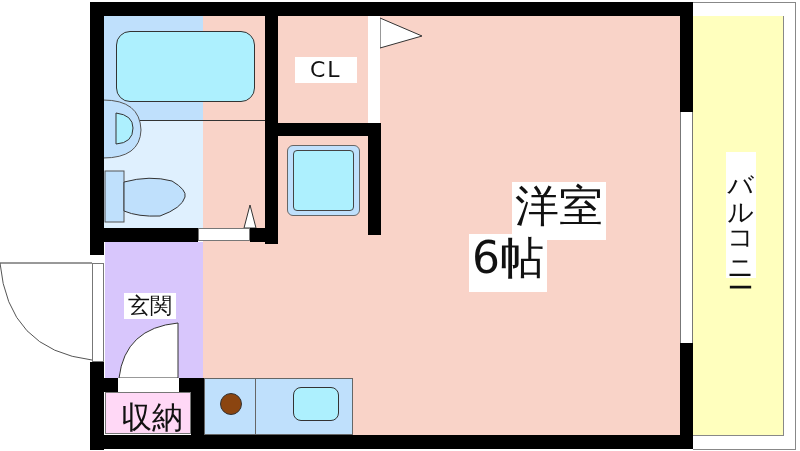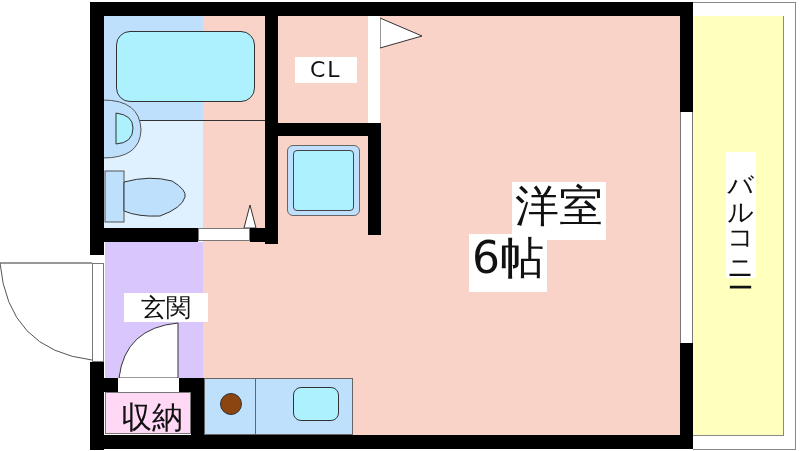--- a/index.html
+++ b/index.html
@@ -72,15 +72,15 @@
 
 <div class="abs" style="left:198px;top:228px;width:52px;height:13px;background:#fff;border:1px solid #777;"></div>
 <div class="abs" style="left:368px;top:16px;width:12px;height:107px;background:#fff;"></div>
 <div class="abs" style="left:92px;top:263px;width:12px;height:99px;background:#fff;border:1px solid #777;"></div>
 <div class="abs" style="left:118px;top:378px;width:61px;height:13px;background:#fff;"></div>
 <div class="abs" style="left:680px;top:112px;width:13px;height:231px;background:#fff;border-left:1px solid #777;border-right:1px solid #777;"></div>
 
 <div class="label" style="left:295px;top:57px;font-size:22px;padding:2px 15px;letter-spacing:2px;">CL</div>
 <div class="label" style="left:469px;top:182px;font-size:44px;padding:2px 3px 12px 3px;margin-left:43px;">洋室</div>
 <div class="label" style="left:469px;top:234px;font-size:44px;padding:2px 3px 12px 3px;">6帖</div>
-<div class="label" style="left:124px;top:293px;font-size:25px;padding:2px 17px;">玄関</div>
+<div class="label" style="left:124px;top:293px;font-size:22px;padding:2px 4px;">玄関</div>
 <div class="label" style="left:119px;top:400px;font-size:31px;padding:2px 2px;background:transparent;">収納</div>
 <div class="label" style="left:726px;top:152px;font-size:26px;padding:4px 2px;writing-mode:vertical-rl;">バルコニー</div>
 
 </body></html>

